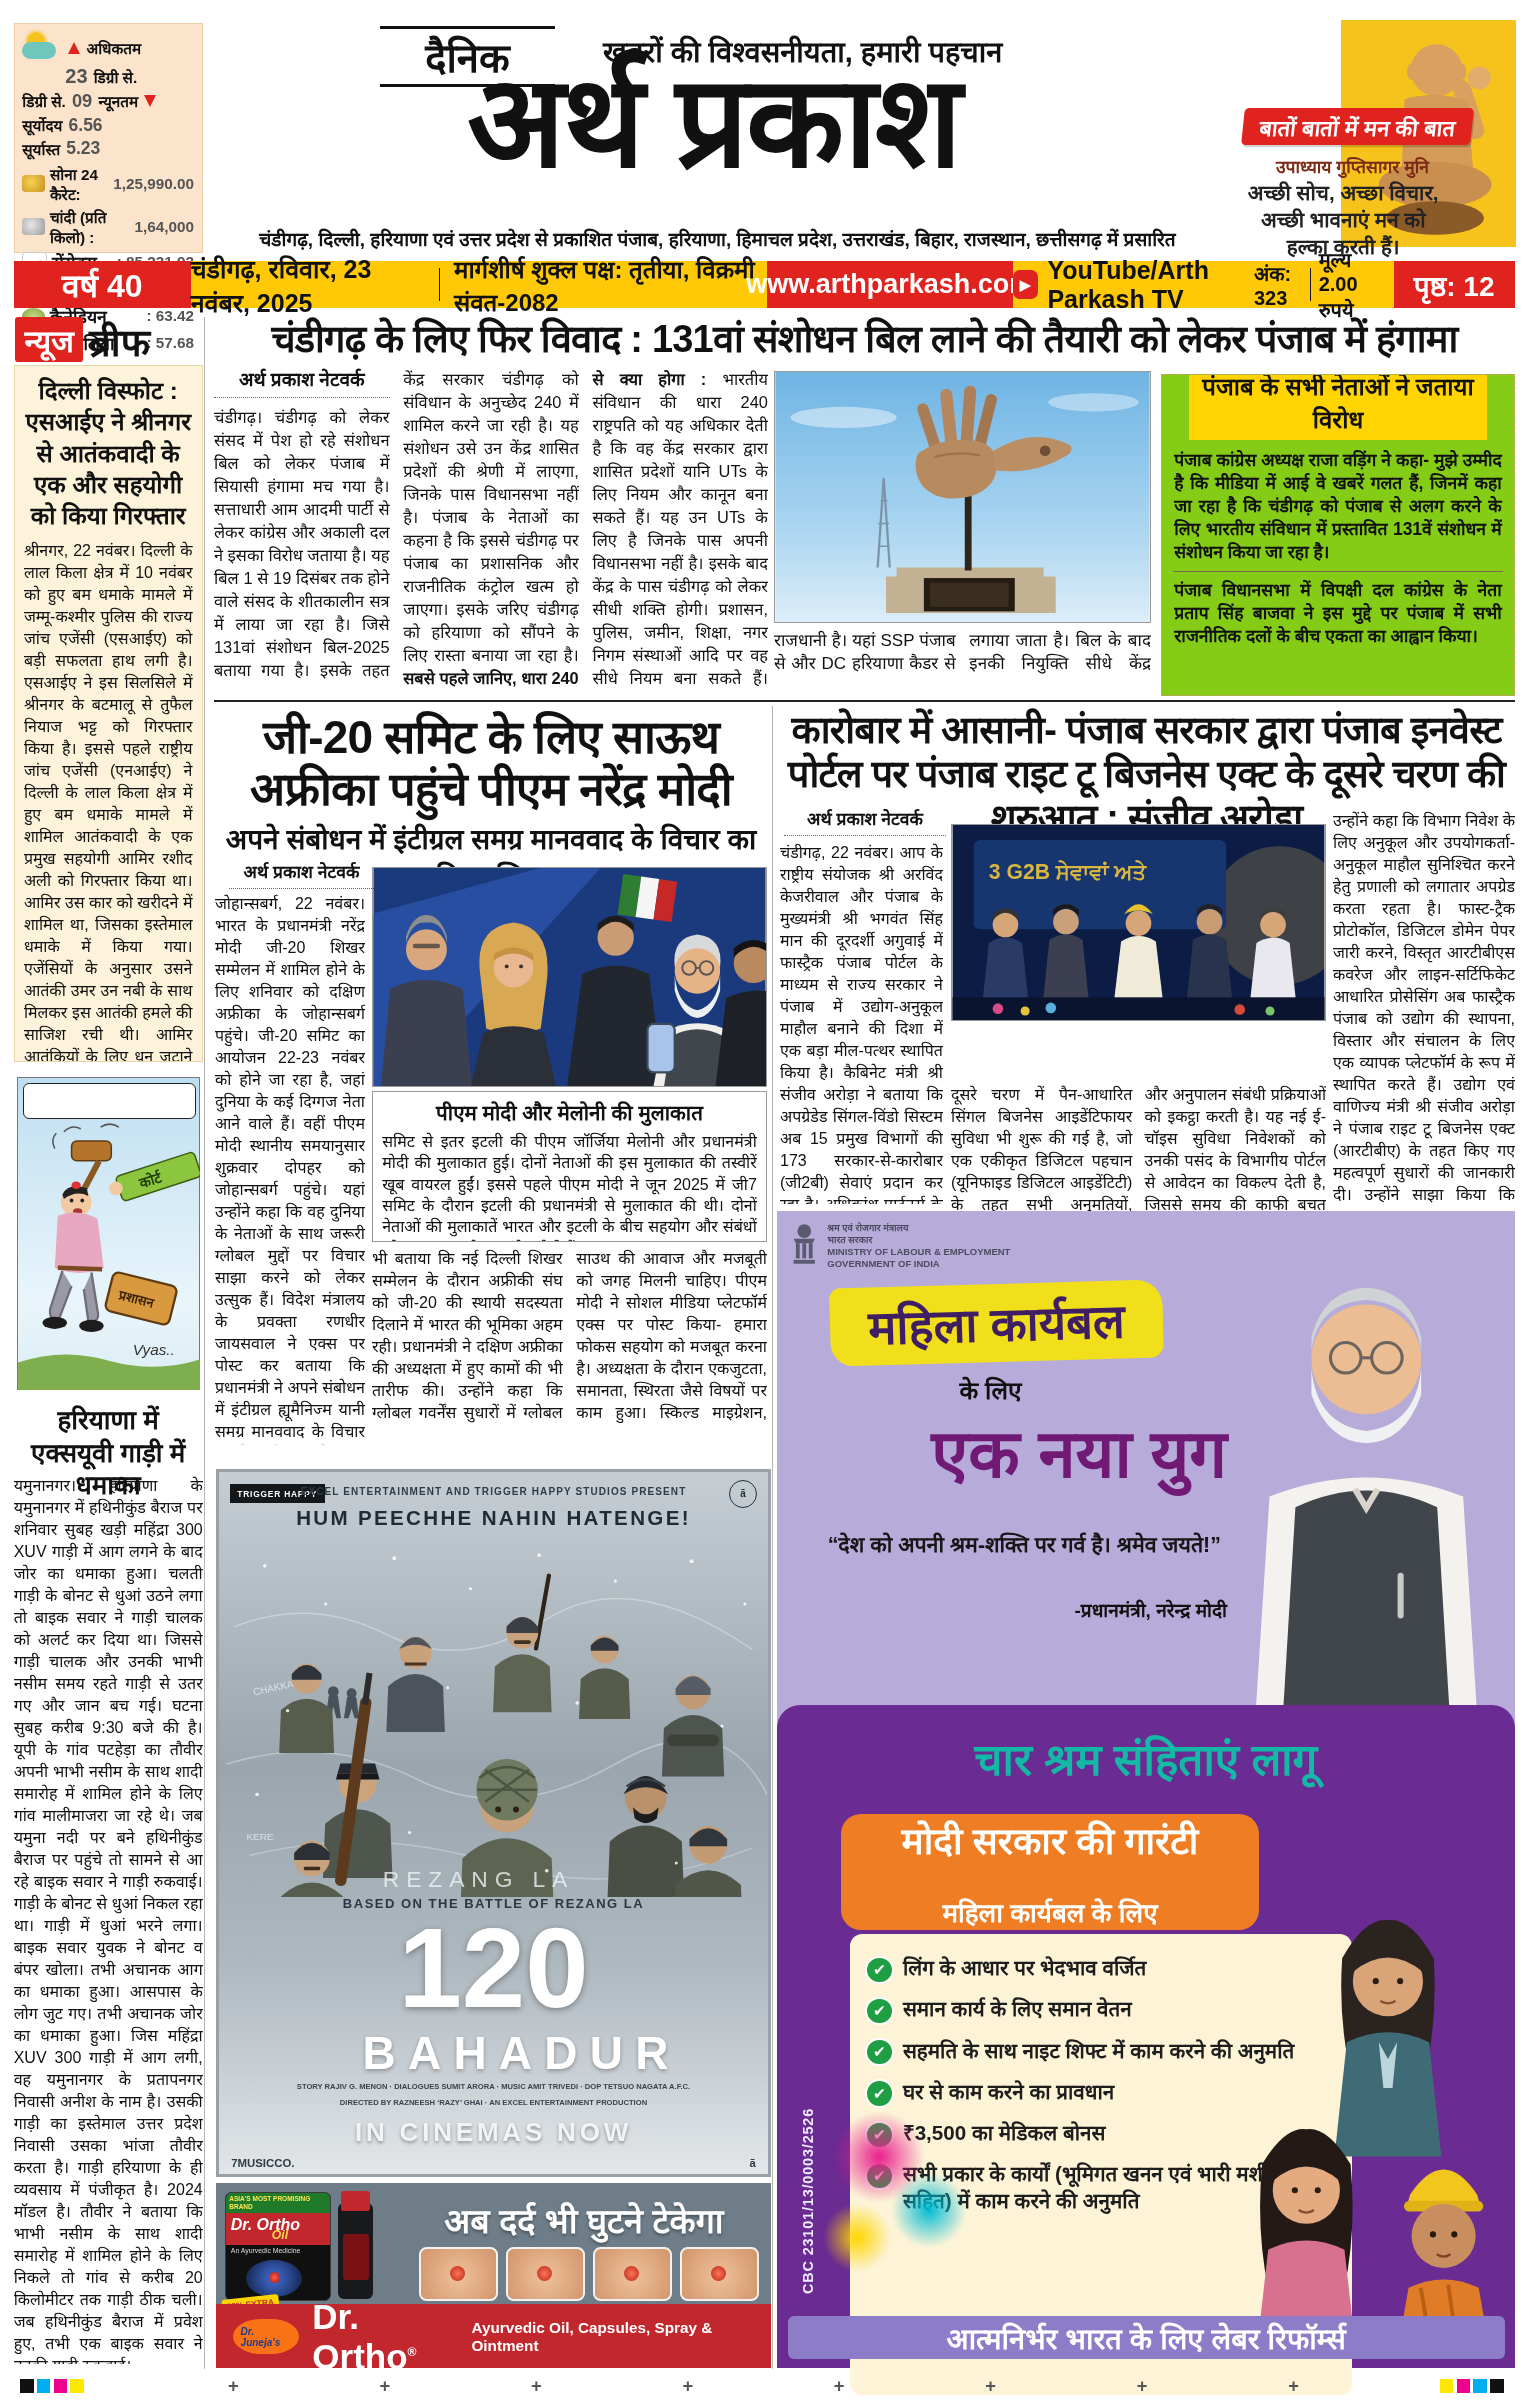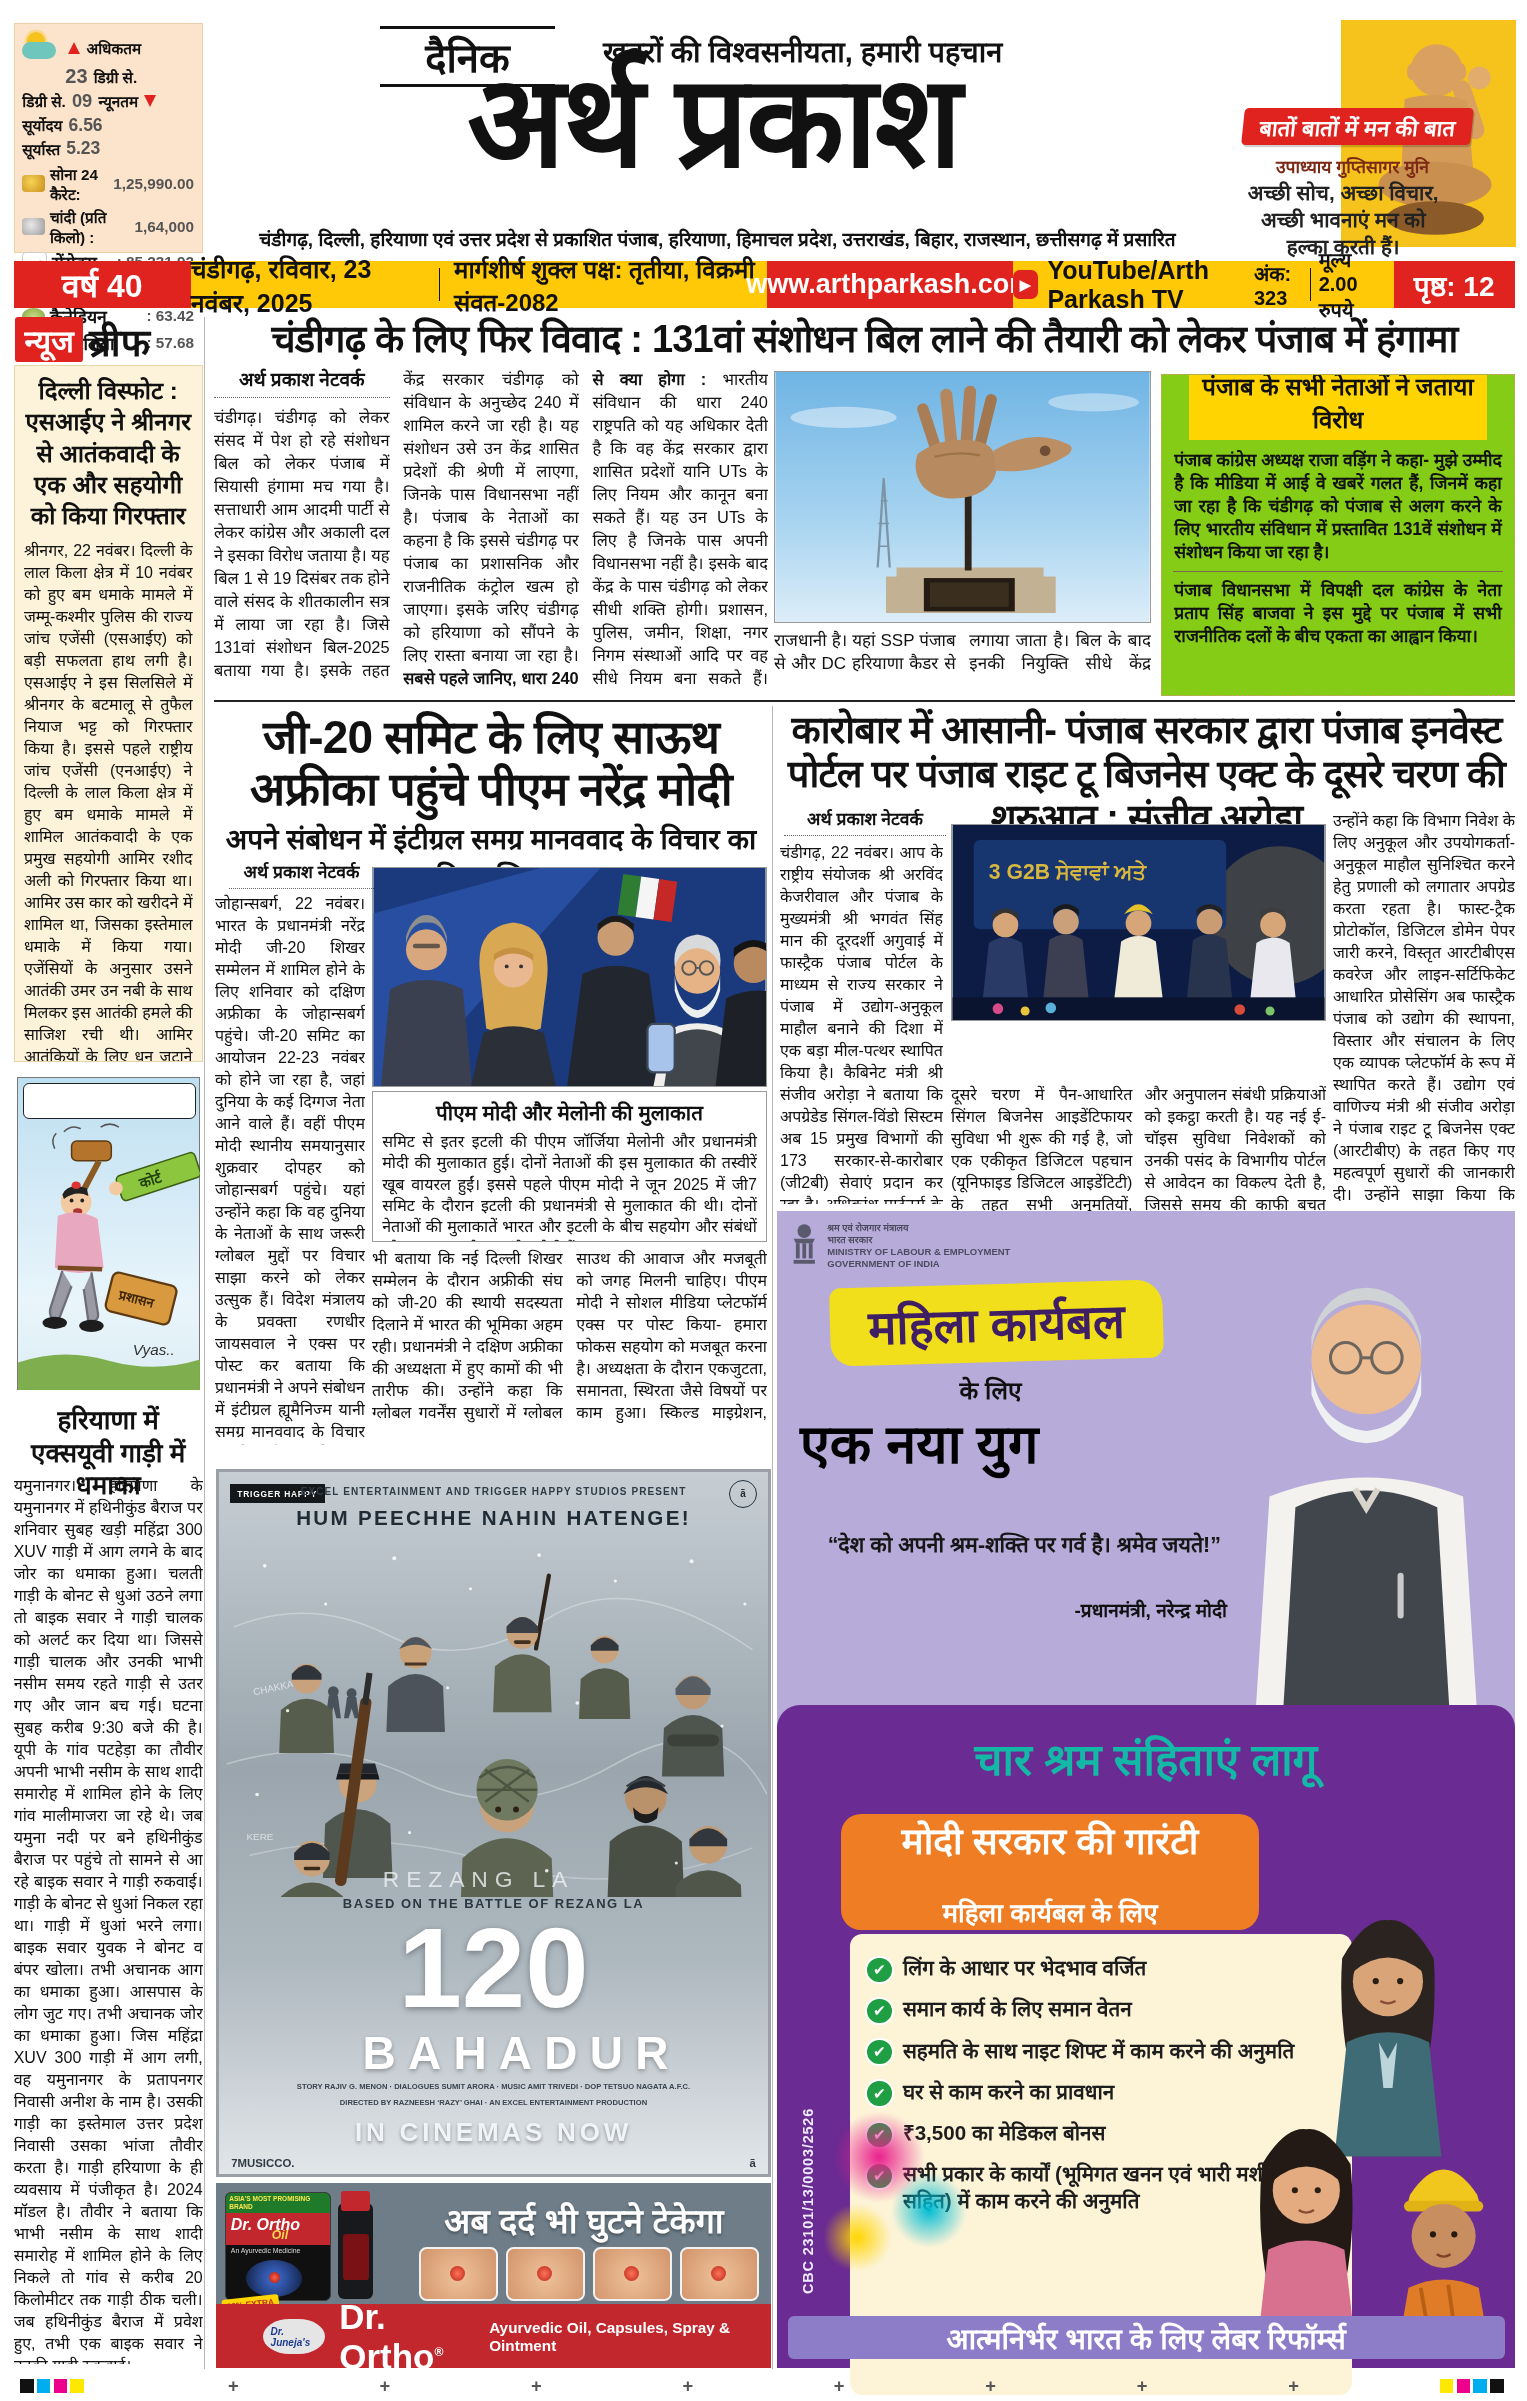--- a/index.html
+++ b/index.html
@@ -101,21 +101,21 @@
   .a3colr{left:1333px;top:810px;width:182px;height:394px;font-size:16px;line-height:22px;}
 
   
   .gov{left:777px;top:1211px;width:738px;height:1157px;background:#b7abd9;}
   .ministry{position:absolute;left:12.2px;top:10.7px;display:flex;gap:7.6px;align-items:flex-start;color:#4c4c60;}
   .ministry .lines div{font-size:9.5px;font-weight:700;line-height:12.2px;}
   .brush{position:absolute;left:53px;top:73px;width:333px;height:78px;background:#f1df1b;border-radius:10.7px 26px 13.7px 23px;
          transform:rotate(-1.6deg);display:flex;align-items:center;justify-content:center;}
   .brush span{font-size:47px;font-weight:800;color:#3f1e63;}
   .govfor{position:absolute;left:137px;top:162px;width:153px;text-align:center;font-size:24.4px;font-weight:800;}
-  .govbig{position:absolute;left:23px;top:194px;width:427px;text-align:left;font-size:54px;font-weight:800;color:#000000;}
+  .govbig{position:absolute;left:23px;top:194px;width:427px;text-align:right;font-size:67px;font-weight:800;color:#701a75;}
   .govquote{position:absolute;left:18.3px;top:320px;width:458px;text-align:center;font-size:21.4px;font-weight:800;color:#161616;line-height:1.35;}
   .govattr{position:absolute;left:191px;top:386px;width:259px;text-align:right;font-size:19px;font-weight:800;}
   .govbottom{position:absolute;left:0;top:494px;width:738px;height:663px;background:#6a2b92;border-radius:23px 23px 0 0;}
   .govband{padding-top:23px;text-align:center;font-size:44px;font-weight:800;color:#14b8a6;}
   .bubble{position:absolute;left:64px;top:603px;width:418px;height:116px;background:#ee7d24;border-radius:20px;
           display:flex;flex-direction:column;align-items:center;justify-content:space-between;color:#fff;}
   .bubble .l1{font-size:37px;font-weight:800;}
   .bubble .l2{font-size:26px;font-weight:800;}
   .gpanel{position:absolute;left:73px;top:723px;width:471px;height:421px;background:#fdf4d8;border-radius:12.2px;padding:20px 15.3px;}
   .gitem{display:flex;gap:9.2px;margin-bottom:11.4px;align-items:flex-start;}
@@ -155,21 +155,21 @@
   .obox .knee::after{content:"";position:absolute;left:23px;top:12.2px;width:10.7px;height:10.7px;border-radius:50%;background:radial-gradient(circle,#ff5f4d,#a1170c);}
   .extra{position:absolute;left:6.1px;top:114px;background:#ffd400;color:#c2272d;font-size:8.4px;font-weight:800;padding:2.3px 4.6px;transform:rotate(-6deg);border-radius:3.1px;}
   .bottle{position:absolute;left:122px;top:20px;width:35px;height:96px;background:#17191c;border-radius:6.1px;}
   .bottle::before{content:"";position:absolute;left:3.1px;top:-12.2px;width:29px;height:20px;background:#c2272d;border-radius:3.1px;}
   .bottle::after{content:"";position:absolute;left:4.6px;top:30.5px;width:26px;height:46px;background:#7a1115;border-radius:3.1px;}
   .ohead{position:absolute;left:192px;top:13.7px;width:352px;text-align:center;font-size:34px;font-weight:800;color:#fff;text-shadow:0 1.5px 3.1px rgba(0,0,0,.35);}
   .othumbs{position:absolute;left:203px;top:64px;width:340px;display:flex;gap:7.6px;}
   .othumb{width:79px;height:50px;border:2.3px solid #f2f2f2;border-radius:7.6px;background:radial-gradient(circle at 50% 55%,#efc29a,#d1936a);position:relative;}
   .othumb::after{content:"";position:absolute;left:29px;top:17px;width:15.3px;height:15.3px;border-radius:50%;background:radial-gradient(circle,#ff6a52,#b3170a);opacity:.9;}
   .oband{position:absolute;left:0;top:121px;width:555px;height:65px;background:#c2272d;display:flex;align-items:center;gap:13.7px;padding:0 17px;box-sizing:border-box;}
-  .junejas{background:#e5e5e5;color:#1d3c8f;font-size:10px;font-weight:800;font-style:italic;border-radius:50%/60%;padding:6.1px 7.6px;margin-left:30px;}
+  .junejas{background:#f97316;color:#1d3c8f;font-size:10px;font-weight:800;font-style:italic;border-radius:50%/60%;padding:6.1px 7.6px;}
   .obrand{font-size:35px;font-weight:800;color:#fff;}
   .obrand sup{font-size:12.2px;}
   .otag{font-size:15.3px;font-weight:700;color:#fff;margin-left:auto;}
 
   
   .footer{left:0;top:2372px;width:1527px;height:27.5px;display:flex;align-items:center;justify-content:space-between;padding:0 20px;box-sizing:border-box;}
   .sq{width:13.7px;height:13.7px;display:inline-block;margin-right:3.1px;}
   .plus{color:#555;font-size:18.3px;font-weight:700;}
   .cluster{display:flex;align-items:center;}
 </style>

